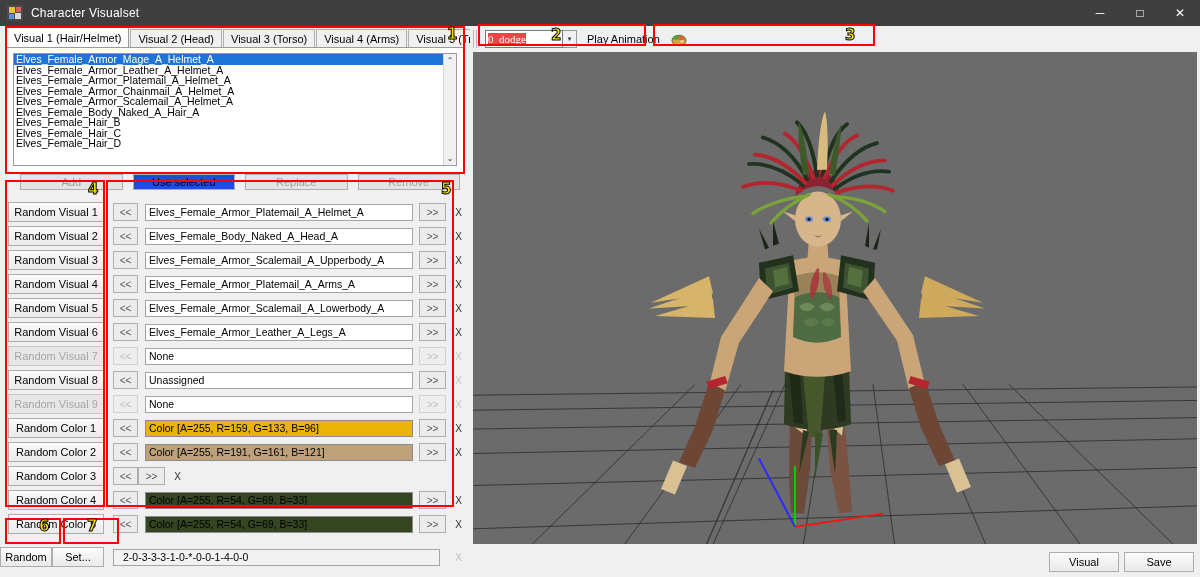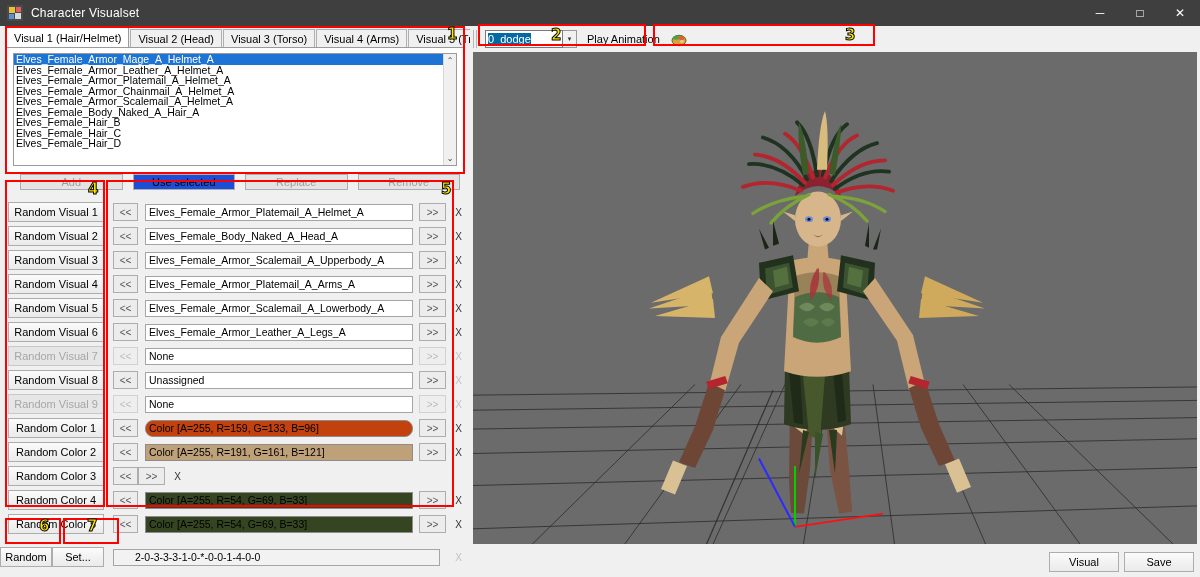--- a/index.html
+++ b/index.html
@@ -131,36 +131,36 @@
     display:flex; align-items:center;
   }
   .smbtn{
     width:52px;height:20px;
     border:1px solid #adadad;background:linear-gradient(#fbfbfb,#eaeaea);
     font-size:11px;display:flex;align-items:center;justify-content:center;color:#000;
   }
   .codefield{
     flex:1;height:17px;margin-left:9px;margin-right:6px;
     border:1px solid #a5a5a5;background:#f2f2f2;color:#000;
-    font-size:10.5px;line-height:15px;padding-left:21px;white-space:nowrap;overflow:hidden;
+    font-size:10.5px;line-height:15px;padding-left:9px;white-space:nowrap;overflow:hidden;
   }
 
   
   .right{position:absolute;left:470px;top:0;right:0;bottom:0;background:#f0f0f0;}
   .toolbar{
     position:absolute;left:0;top:0;right:0;height:26px;
     display:flex;align-items:center;
   }
   .tb-grip{width:6px;height:18px;margin-left:3px;
     background:repeating-linear-gradient(to right,#b6b6b6 0 1px,transparent 1px 3px);}
   .animbox{
     width:78px;height:18px;margin-left:6px;border:1px solid #7a7a7a;background:#fff;
     font-size:11px;line-height:16px;padding-left:2px;overflow:hidden;white-space:nowrap;
   }
-  .animbox span{background:#0369a1;color:#fff;}
+  .animbox span{background:#ef4444;color:#fff;font-family:Liberation Serif, serif;}
   .dropbtn{width:14px;height:18px;border:1px solid #9a9a9a;border-left:none;background:#f1f1f1;
     display:flex;align-items:center;justify-content:center;font-size:7px;color:#333;}
   .playbtn{height:20px;padding:0 5px;margin-left:4px;border:1px solid transparent;background:transparent;
     font-size:11px;display:flex;align-items:center;color:#000;}
   .basebox{
     width:196px;height:18px;margin-left:9px;border:1px solid #3f85d6;background:#fff;
     font-size:11px;line-height:16px;padding-left:3px;overflow:hidden;white-space:nowrap;position:relative;
   }
   .caret{display:inline-block;width:1px;height:11px;background:#000;vertical-align:-2px;}
   .palicon{width:16px;height:16px;margin-left:5px;position:relative;}
@@ -309,21 +309,21 @@
         <div class="row">
           <div class="rowbtn dis">Random Visual 9</div>
           <div class="ltbtn dis">&lt;&lt;</div>
           <div class="field">None</div>
           <div class="rtbtn dis">&gt;&gt;</div>
           <div class="xbtn dis">X</div>
         </div>
         <div class="row">
           <div class="rowbtn">Random Color 1</div>
           <div class="ltbtn">&lt;&lt;</div>
-          <div class="field swatch" style="background: #c2410c; border-radius: 8px;">Color [A=255, R=159, G=133, B=96]</div>
+          <div class="field swatch" style="background: #eab308;">Color [A=255, R=159, G=133, B=96]</div>
           <div class="rtbtn">&gt;&gt;</div>
           <div class="xbtn">X</div>
         </div>
         <div class="row">
           <div class="rowbtn">Random Color 2</div>
           <div class="ltbtn">&lt;&lt;</div>
           <div class="field swatch" style="background: rgb(191, 161, 121);">Color [A=255, R=191, G=161, B=121]</div>
           <div class="rtbtn">&gt;&gt;</div>
           <div class="xbtn">X</div>
         </div>

